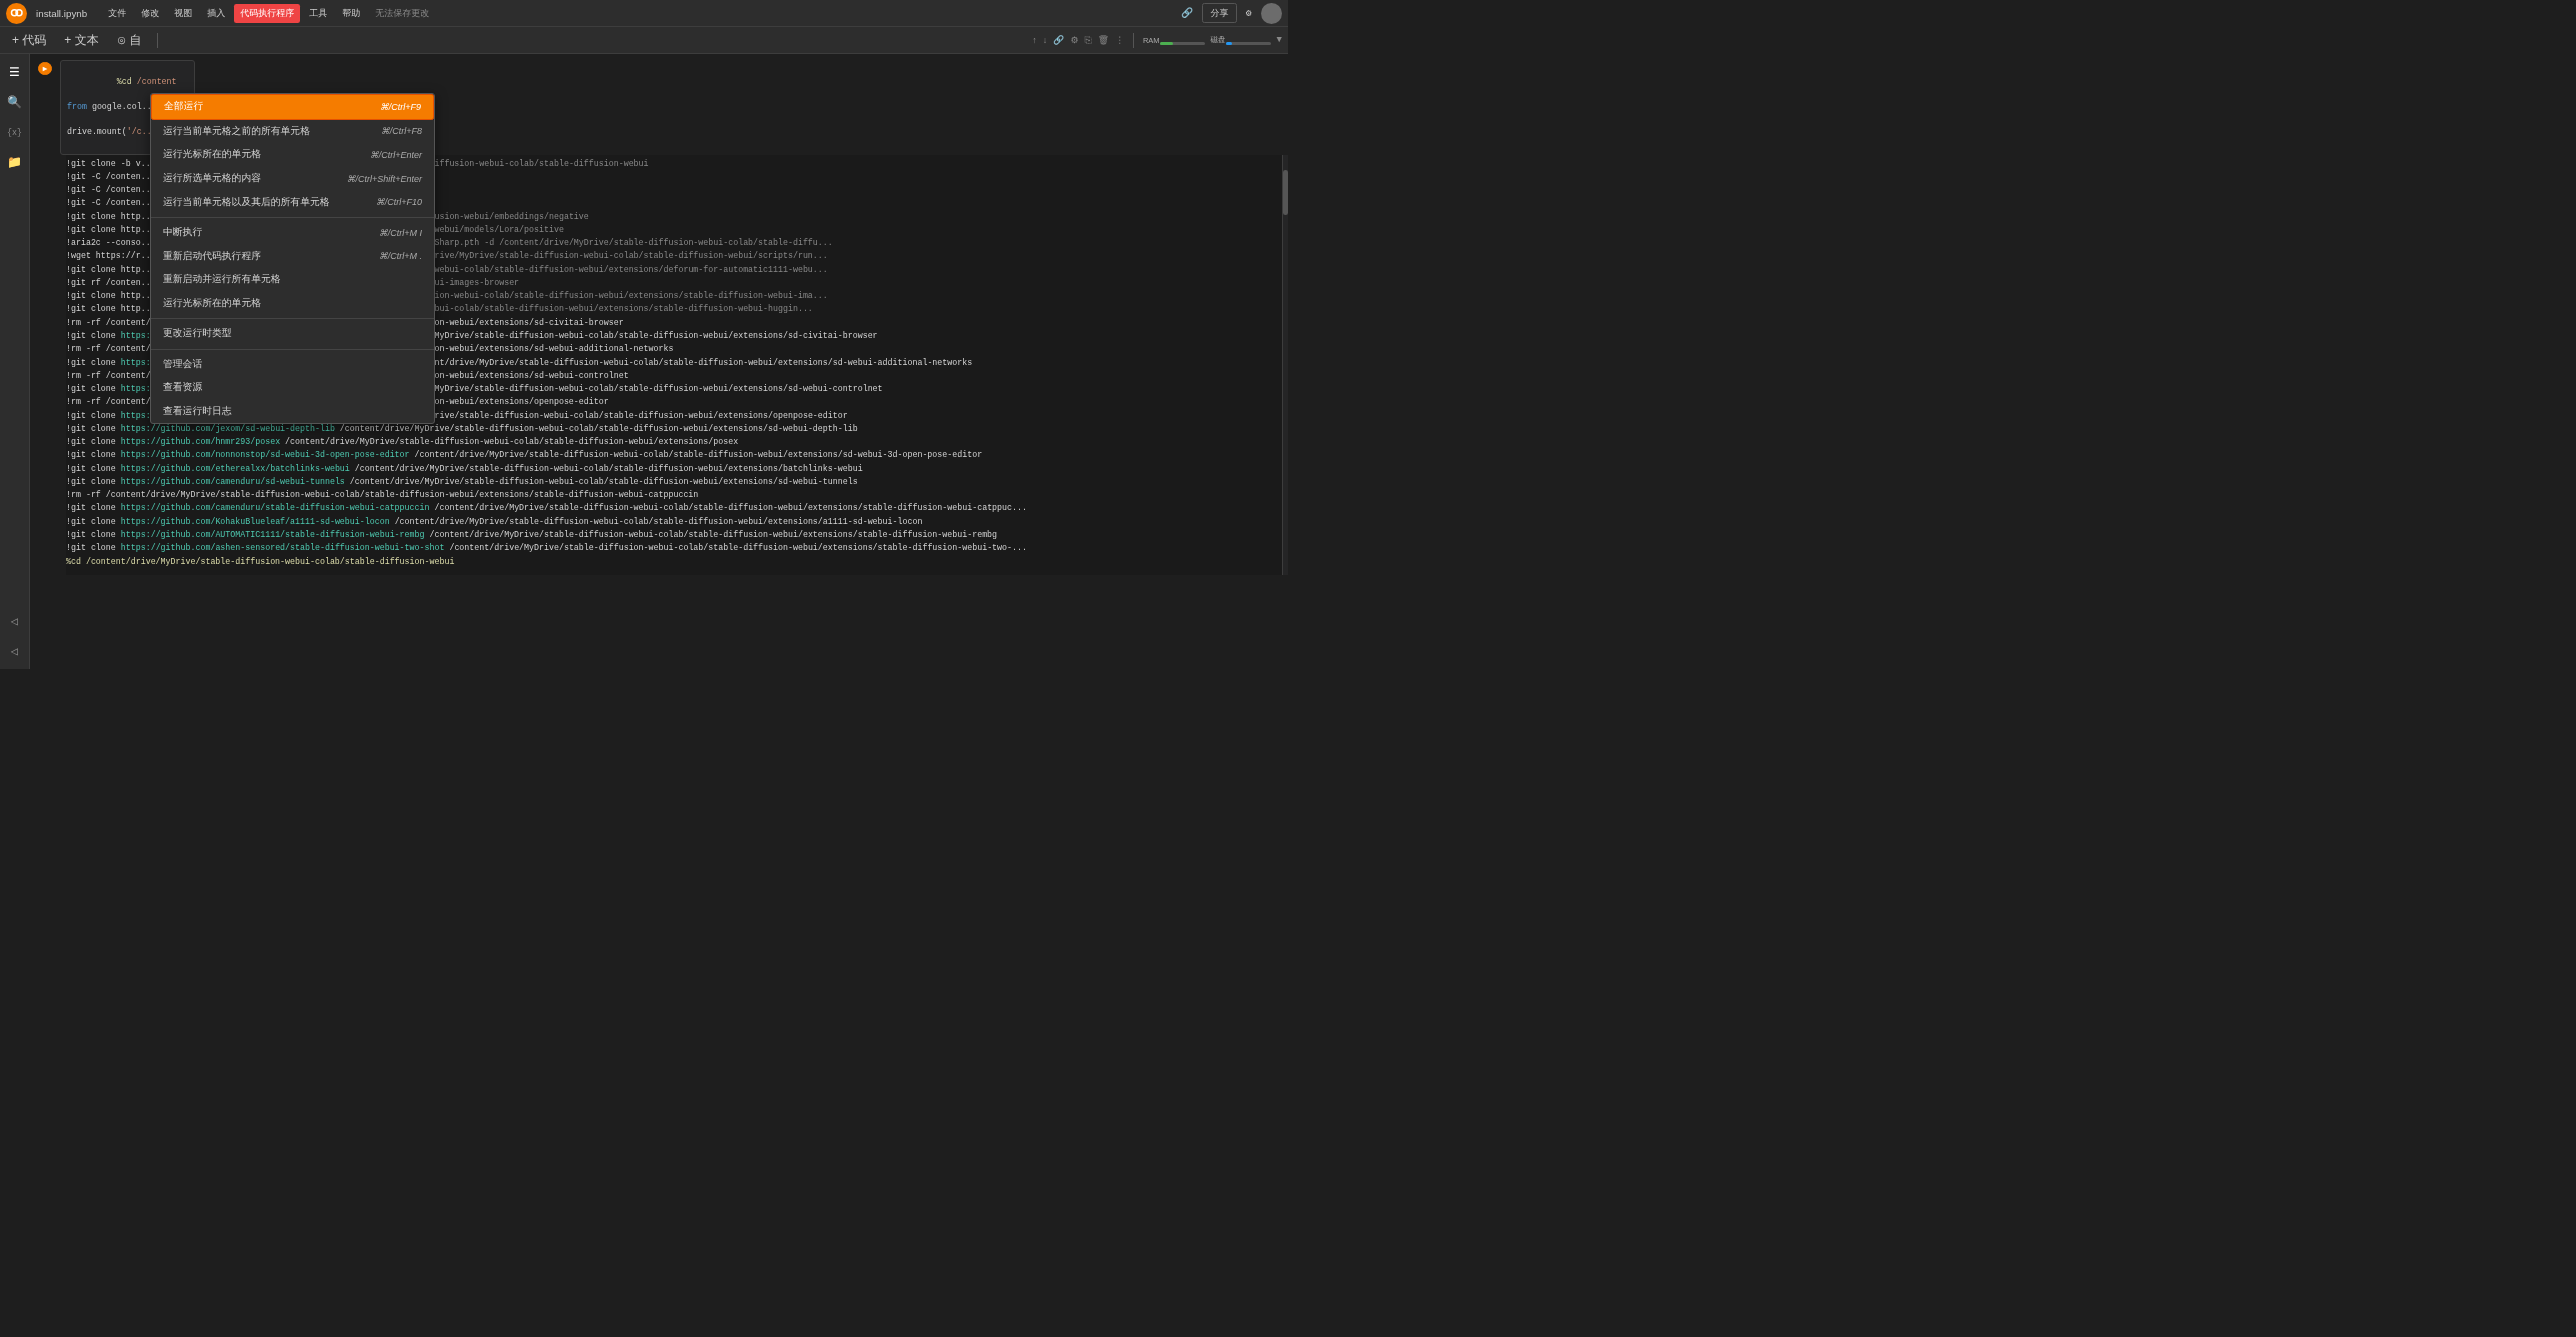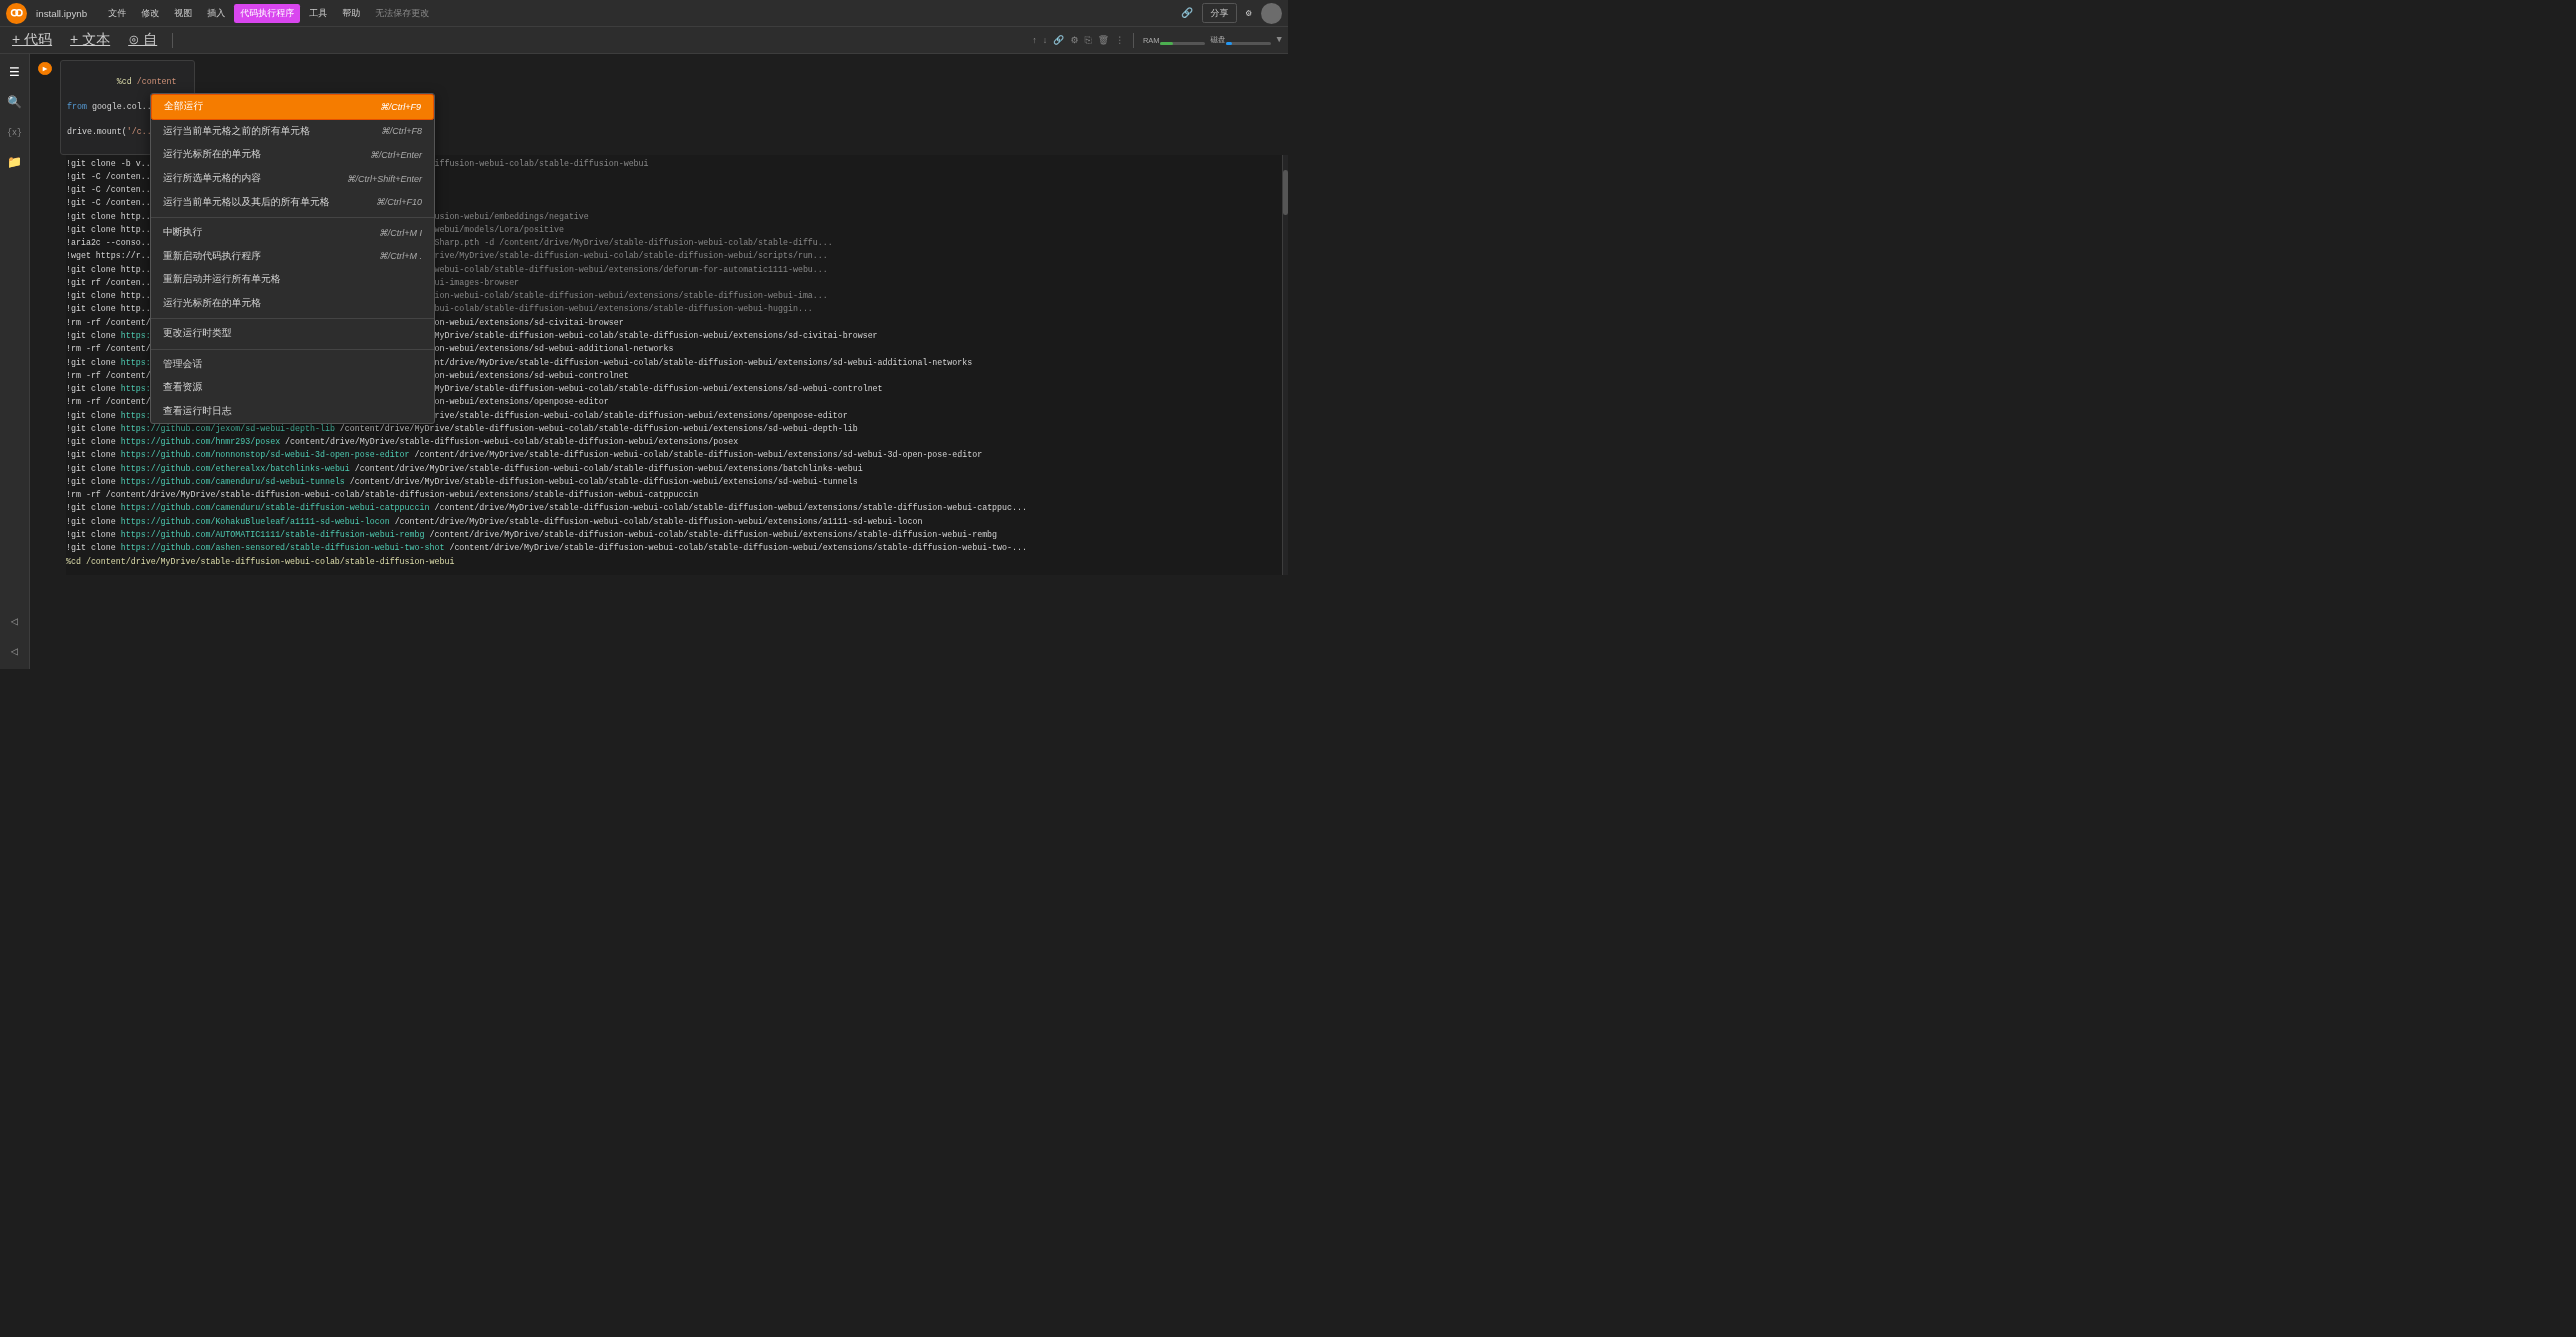--- a/index.html
+++ b/index.html
@@ -82,29 +82,28 @@
       display: flex;
       align-items: center;
       height: 27px;
       background: #2d2d2d;
       border-bottom: 0.8px solid #3d3d3d;
       padding: 0 6px;
       gap: 6px;
     }
     .toolbar-btn {
       color: #ccc;
-      font-size: 14px;
+      font-size: 12px;
       font-family: Arial, sans-serif;
       padding: 2.3px 6px;
       border-radius: 2.3px;
       cursor: pointer;
       display: flex;
       align-items: center;
       gap: 3px;
-      text-decoration: underline;
     }
     .toolbar-divider {
       width: 0.8px;
       height: 15px;
       background: #555;
       margin: 0 3px;
     }
     .toolbar-right {
       margin-left: auto;
       display: flex;
@@ -292,21 +291,21 @@
     <svg width="13.5" height="13.5" viewBox="0 0 18 18">
       <circle cx="6" cy="9" r="4" fill="none" stroke="white" stroke-width="2"></circle>
       <circle cx="12" cy="9" r="4" fill="none" stroke="white" stroke-width="2"></circle>
     </svg>
   </div>
   <span class="menubar-title">install.ipynb</span>
   <span class="menubar-item">文件</span>
   <span class="menubar-item">修改</span>
   <span class="menubar-item">视图</span>
   <span class="menubar-item">插入</span>
-  <span class="menubar-item" style="background:#d946ef; color:#fff;">代码执行程序</span>
+  <span class="menubar-item" style="background:#ef4444; color:#fff;">代码执行程序</span>
   <span class="menubar-item">工具</span>
   <span class="menubar-item">帮助</span>
   <span class="menubar-item" style="color:#888;">无法保存更改</span>
   <div class="menubar-right">
     <span class="menubar-right-icon">🔗</span>
     <button class="share-btn">分享</button>
     <span class="menubar-right-icon">⚙</span>
     <div class="avatar"></div>
   </div>
 </div>

